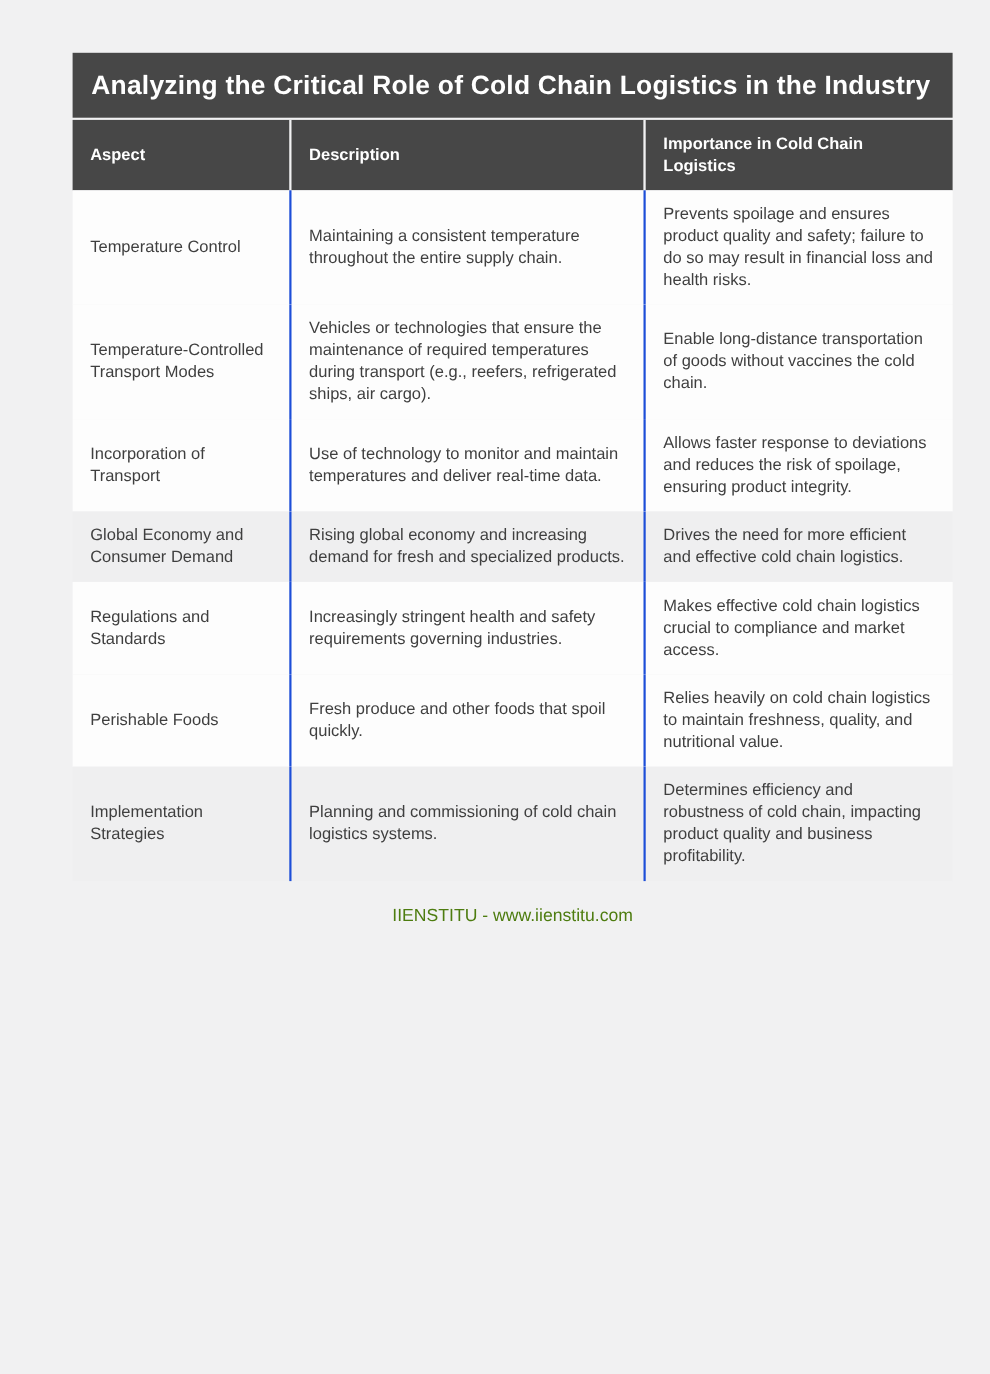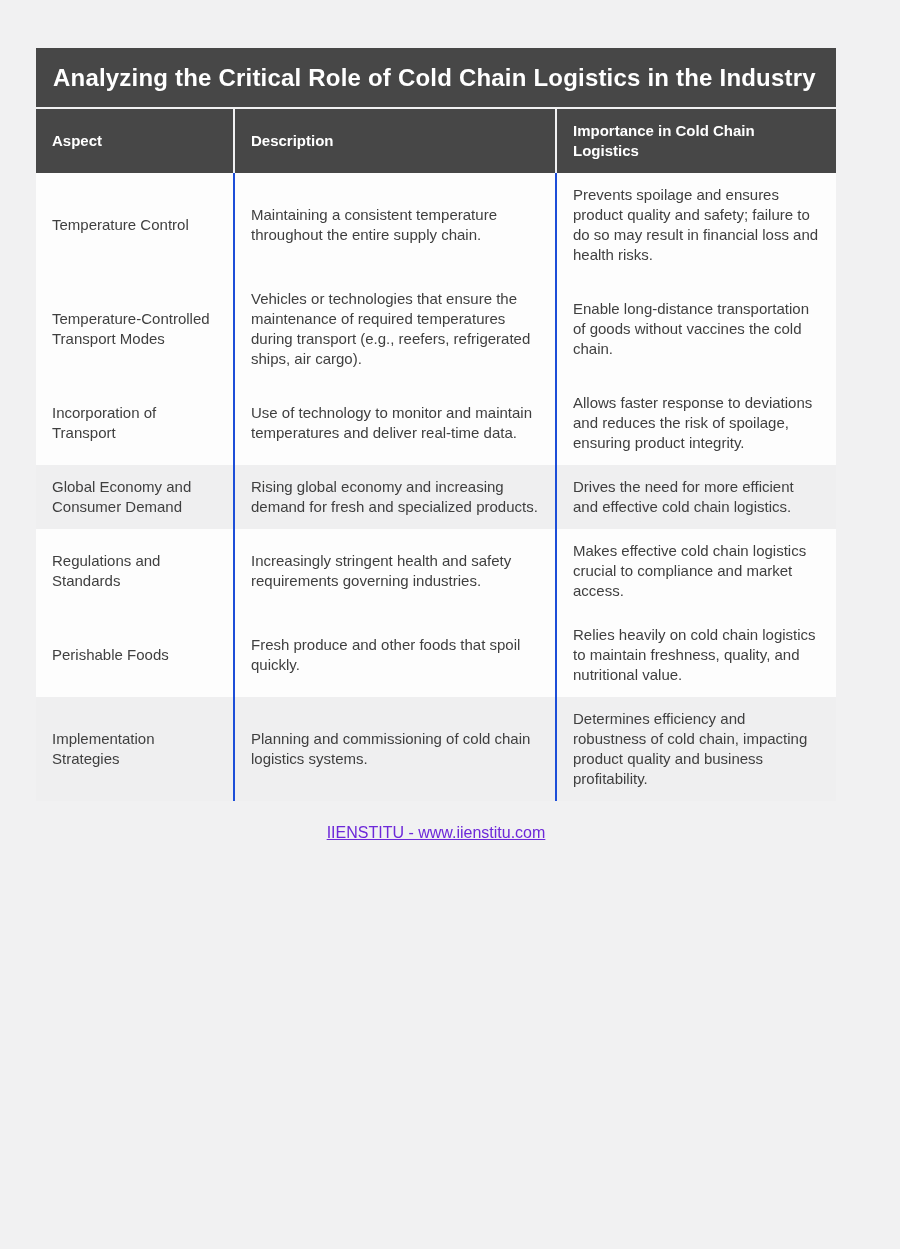--- a/index.html
+++ b/index.html
@@ -8,21 +8,21 @@
   }
   body {
     width: 900px;
     height: 1249px;
     background: #f1f1f2;
     font-family: "Liberation Sans", "DejaVu Sans", sans-serif;
     position: relative;
   }
   .card {
     position: absolute;
-    left: 36px;
+    left: 66px;
     top: 48px;
     width: 800px;
   }
   .title-bar {
     background: #474747;
     color: #ffffff;
     font-size: 24px;
     font-weight: bold;
     line-height: 33px;
     padding: 13px 17px;
@@ -62,24 +62,23 @@
     padding: 12px 14px 12px 16px;
   }
   td + td {
     border-left: 2px solid #1d4ed8;
   }
   tr.row-odd td { background: #fdfdfd; }
   tr.row-even td { background: #efeff0; }
   .footer {
     margin-top: 22px;
     text-align: center;
-    color: #6d28d9;
+    color: #4d7c0f;
     font-size: 16px;
     line-height: 20px;
-    text-decoration: underline;
   }
 </style>
 </head>
 <body>
 
 <div class="card">
   <div class="title-bar">Analyzing the Critical Role of Cold Chain Logistics in the Industry</div>
 
   <table class="data-table">
     <colgroup>

